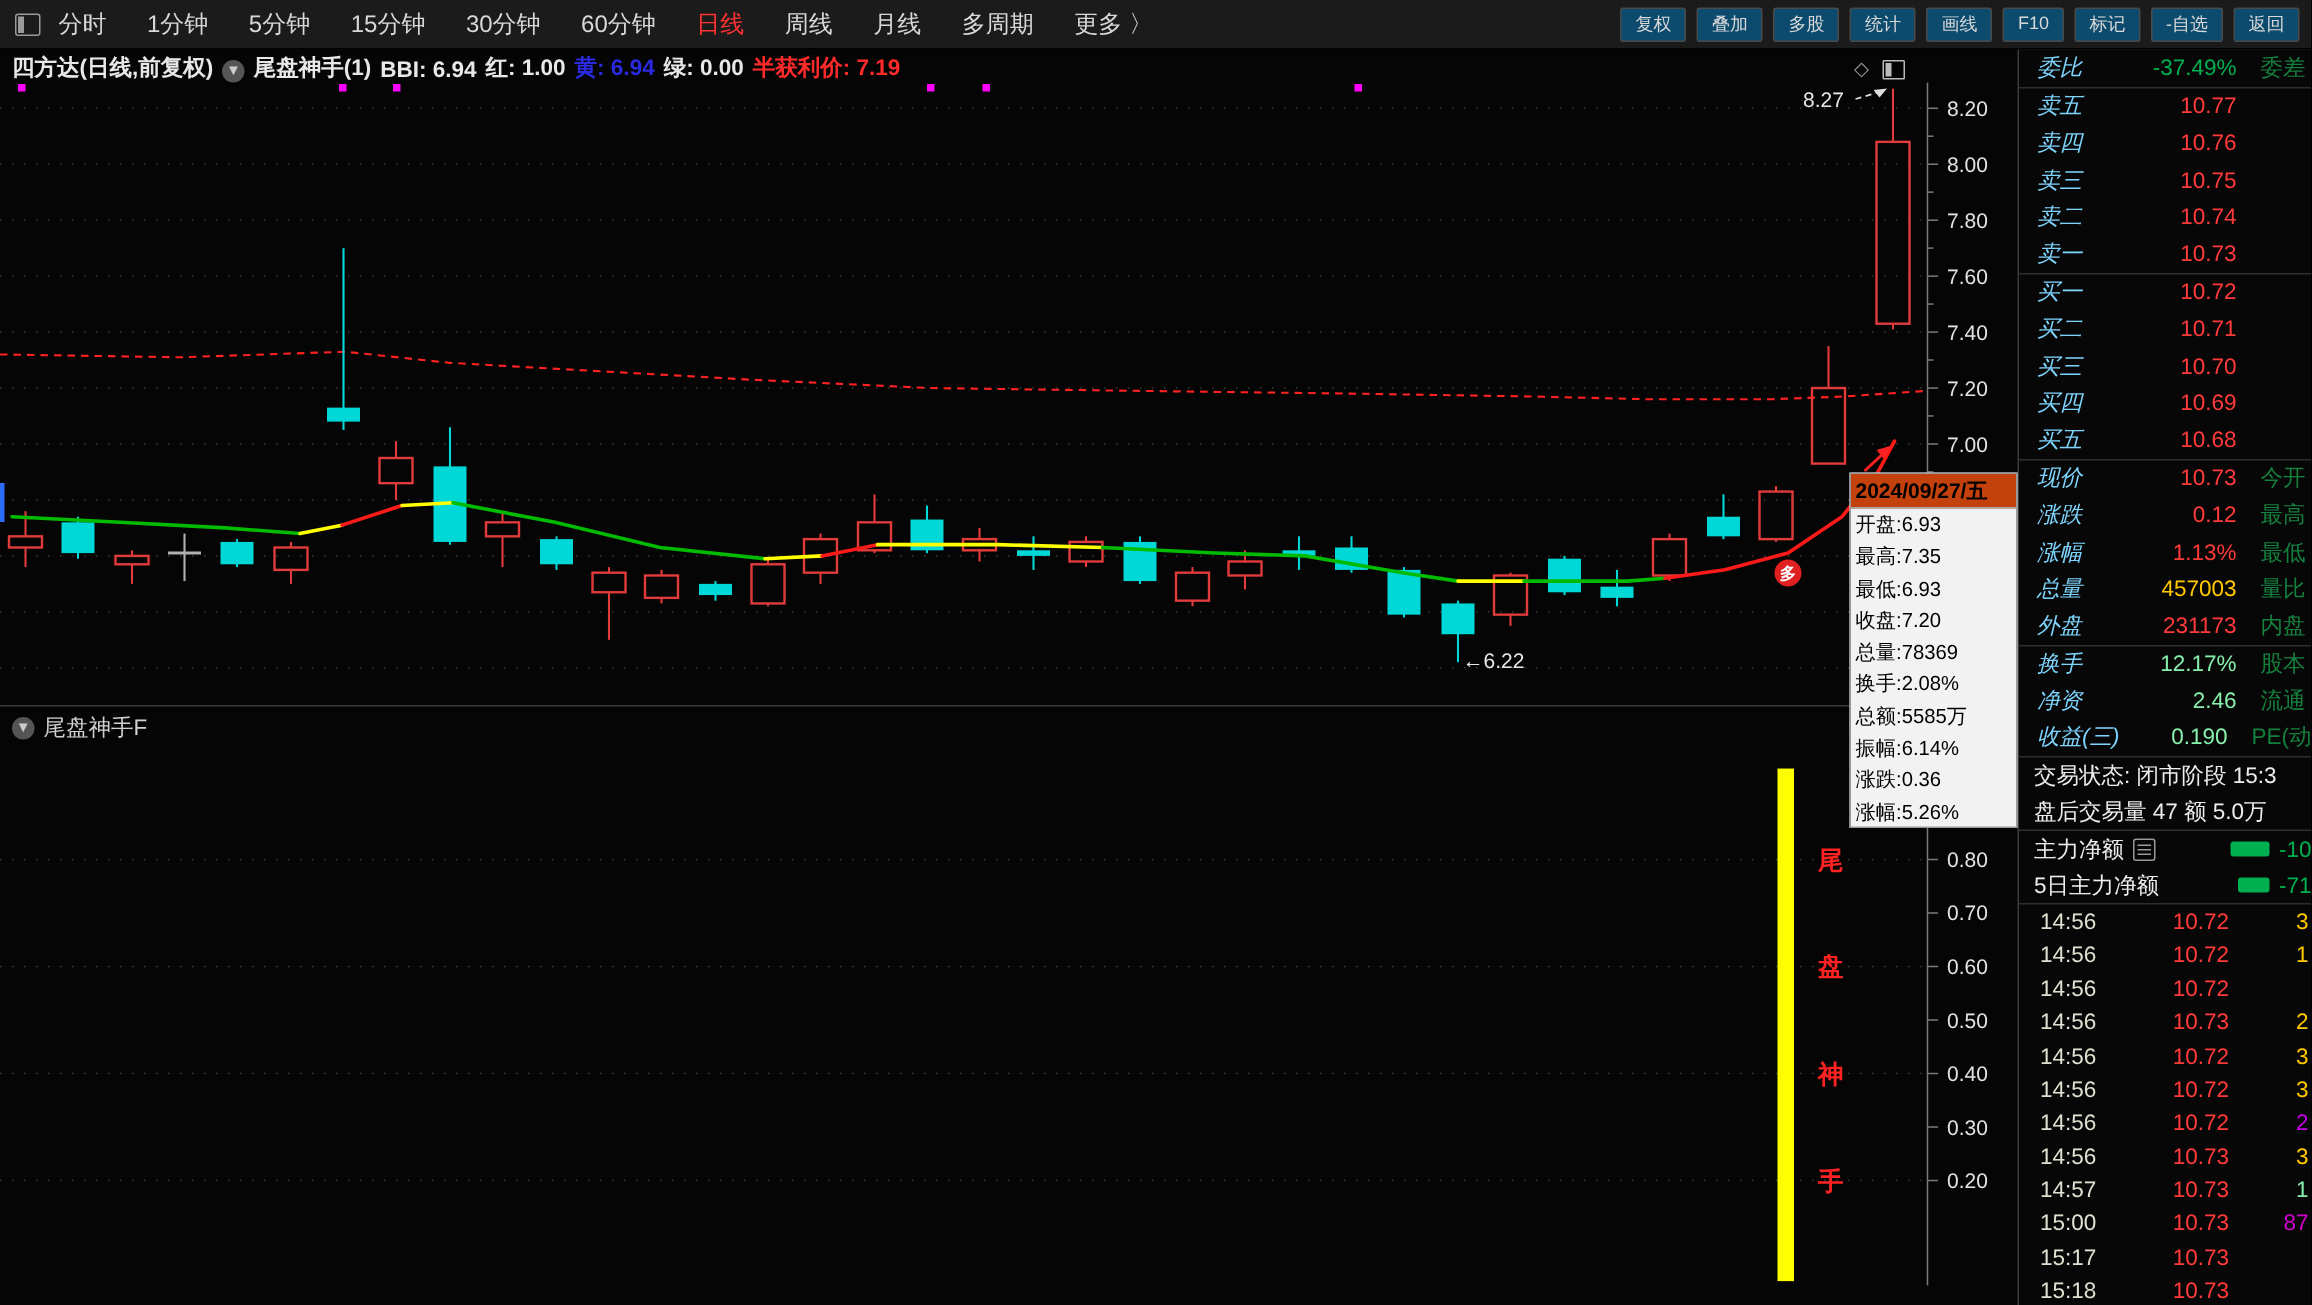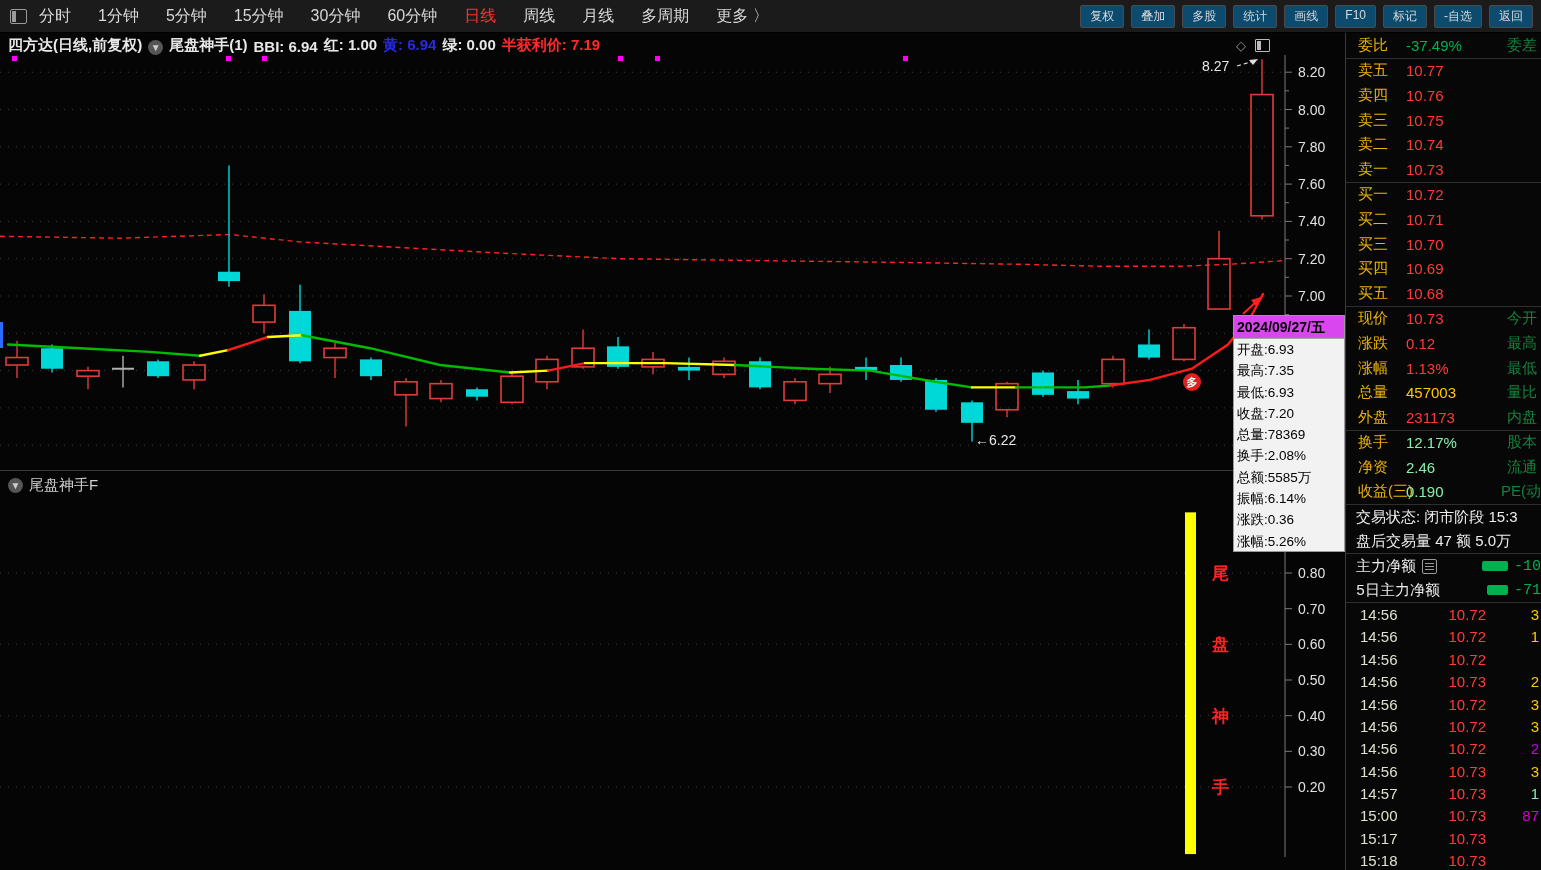--- a/index.html
+++ b/index.html
@@ -36,39 +36,39 @@
   .axlabel{fill:#e2e2e2;font-size:14px;font-family:"Liberation Sans",sans-serif;}
   .dashred{fill:none;stroke:#ff2222;stroke-width:1.4;stroke-dasharray:5 4;}
   .bbi{fill:none;stroke-width:2.4;stroke-linecap:round;}
   .ann{fill:#e8e8e8;font-size:14px;font-family:"Liberation Sans",sans-serif;}
   .corner-icos{position:absolute;left:1236px;top:38px;color:#9a9a9a;font-size:13px;display:flex;gap:9px;align-items:center;z-index:4;}
   .winico{width:13px;height:11px;border:1px solid #bbb;border-radius:1px;position:relative;}
   .winico::after{content:"";position:absolute;left:1px;top:1px;bottom:1px;width:4px;background:#bbb;}
   
   .tooltip{position:absolute;left:1233px;top:315px;width:112px;height:237px;background:#f2f2f2;
            border:1px solid #9a9a9a;color:#000;z-index:6;box-sizing:border-box;}
-  .tooltip .th{height:22px;line-height:22px;background:#d946ef;border-bottom:1px solid #a8a8a8;
+  .tooltip .th{height:22px;line-height:22px;background:#c2410c;border-bottom:1px solid #a8a8a8;
                font-size:14px;font-weight:bold;padding-left:3px;white-space:nowrap;}
   .tooltip .tr{font-size:13.5px;line-height:21.3px;padding-left:3px;white-space:nowrap;}
   
   .sidebar{position:absolute;left:1345px;top:0;width:196px;height:870px;background:#070707;
            border-left:1px solid #3a3a3a;box-sizing:border-box;font-size:15px;overflow:hidden;}
   .sb-head{height:32px;display:flex;align-items:center;border-bottom:1px solid #3a3a3a;padding-left:10px;gap:4px;}
   .sb-head .r{color:#ff3232;font-size:12px;font-weight:bold;}
   .sb-head .code{color:#f0f0f0;font-size:18px;font-weight:bold;}
   .sb-head .name{color:#00d8d8;font-size:18px;font-weight:bold;margin-left:6px;}
   .sb-row{display:flex;align-items:center;height:24.6px;padding:0 0 0 12px;white-space:nowrap;}
-  .sb-row .lab{width:48px;color:#eab308;}
-  .sb-row .val{width:85px;text-align:left;}
+  .sb-row .lab{width:48px;color:#7dd3fc;font-style:italic;}
+  .sb-row .val{width:85px;text-align:right;}
   .sb-row .lab2{margin-left:16px;color:#15803d;}
   .c-red{color:#ff3a3a}.c-green{color:#00b050}.c-yellow{color:#ffc800}
   .c-white{color:#86efac}.c-purple{color:#c400e8}.c-magenta{color:#d400d4}
   .sb-sep{border-top:1px solid #2e2e2e;}
   .statusline{padding:3px 0 2px 10px;color:#ededed;white-space:nowrap;font-size:15px;}
-  .zl-row{display:flex;align-items:center;height:24px;padding-left:10px;gap:6px;white-space:nowrap;color:#ededed;font-family:Liberation Mono, monospace;}
+  .zl-row{display:flex;align-items:center;height:24px;padding-left:10px;gap:6px;white-space:nowrap;color:#ededed;}
   .listico{width:13px;height:13px;border:1px solid #9a9a9a;border-radius:2px;position:relative;flex:0 0 auto;}
   .listico::after{content:"";position:absolute;left:2px;right:2px;top:3px;height:1px;background:#9a9a9a;box-shadow:0 3px 0 #9a9a9a,0 6px 0 #9a9a9a;}
   .gbar{height:10px;background:#00b050;border-radius:2px;flex:0 0 auto;}
   .tick-row{display:flex;height:22.4px;align-items:center;padding-left:14px;white-space:nowrap;justify-content:flex-end;}
   .tick-row .tt{width:48px;color:#e0e0d0;}
   .tick-row .tp{width:78px;text-align:right;color:#ff3a3a;}
   .tick-row .tn{flex:1;text-align:right;padding-right:2px;}
 </style>
 </head>
 <body>

